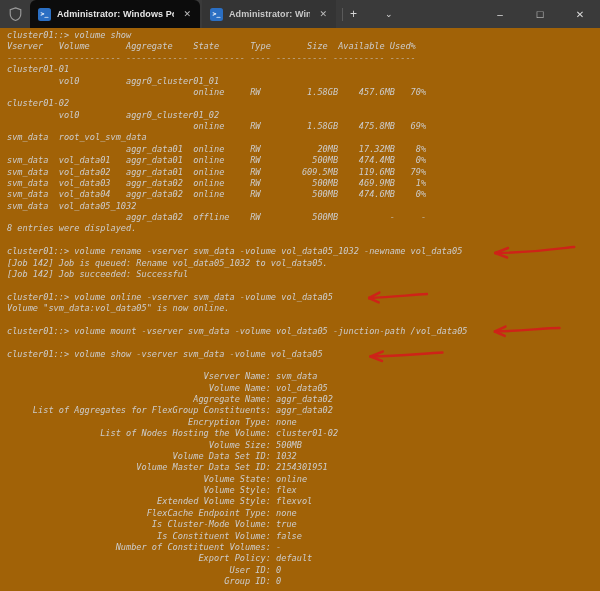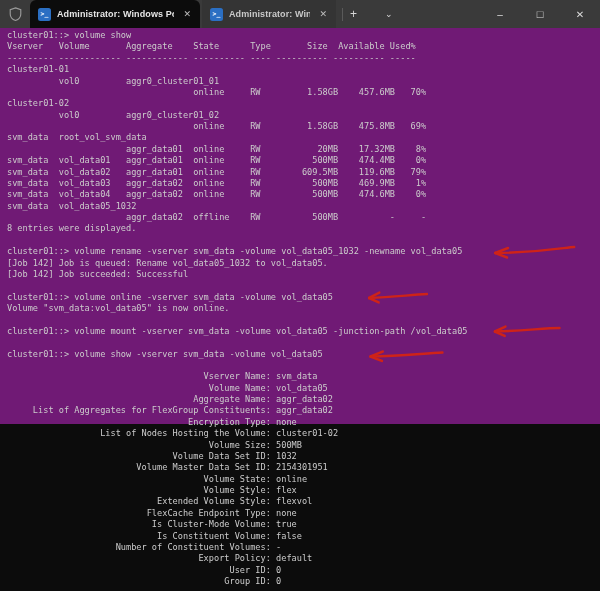--- a/index.html
+++ b/index.html
@@ -20,21 +20,21 @@
     display:flex;align-items:center;justify-content:center;
     color:#fff;font-family:"DejaVu Sans Mono",monospace;font-size:6.5px;font-weight:700;}
   .tb-div{width:1px;height:13px;background:#5a5a5a;align-self:center;margin-left:6px;}
   .tb-btn{color:#d8d8d8;font-size:12px;align-self:center;padding:1px 7px;line-height:1;}
   .tb-btn.chev{font-size:9px;margin-left:14px;}
   .win-controls{margin-left:auto;display:flex;align-items:stretch;}
   .wc{width:40px;display:flex;align-items:center;justify-content:center;
     color:#dcdcdc;font-size:10px;}
   .wc.max{font-size:11px;}
   
-  .terminal{position:absolute;top:28px;left:0;width:600px;height:396px;background:#701a75;}
+  .terminal{position:absolute;top:28px;left:0;width:600px;height:563px;background:#a16207;font-style:italic;}
   .screen{position:absolute;top:0;left:0;right:0;bottom:0;}
   pre.out{margin:0;padding:2px 0 0 7px;color:#cccccc;
     font-family:"DejaVu Sans Mono",monospace;font-size:8.6px;line-height:11.37px;
     font-weight:500;white-space:pre;}
   .arrow{position:absolute;pointer-events:none;}
   .arrow path{stroke:#ce2318;stroke-width:2.4;fill:none;stroke-linecap:round;}
 </style>
 </head>
 <body>
 

